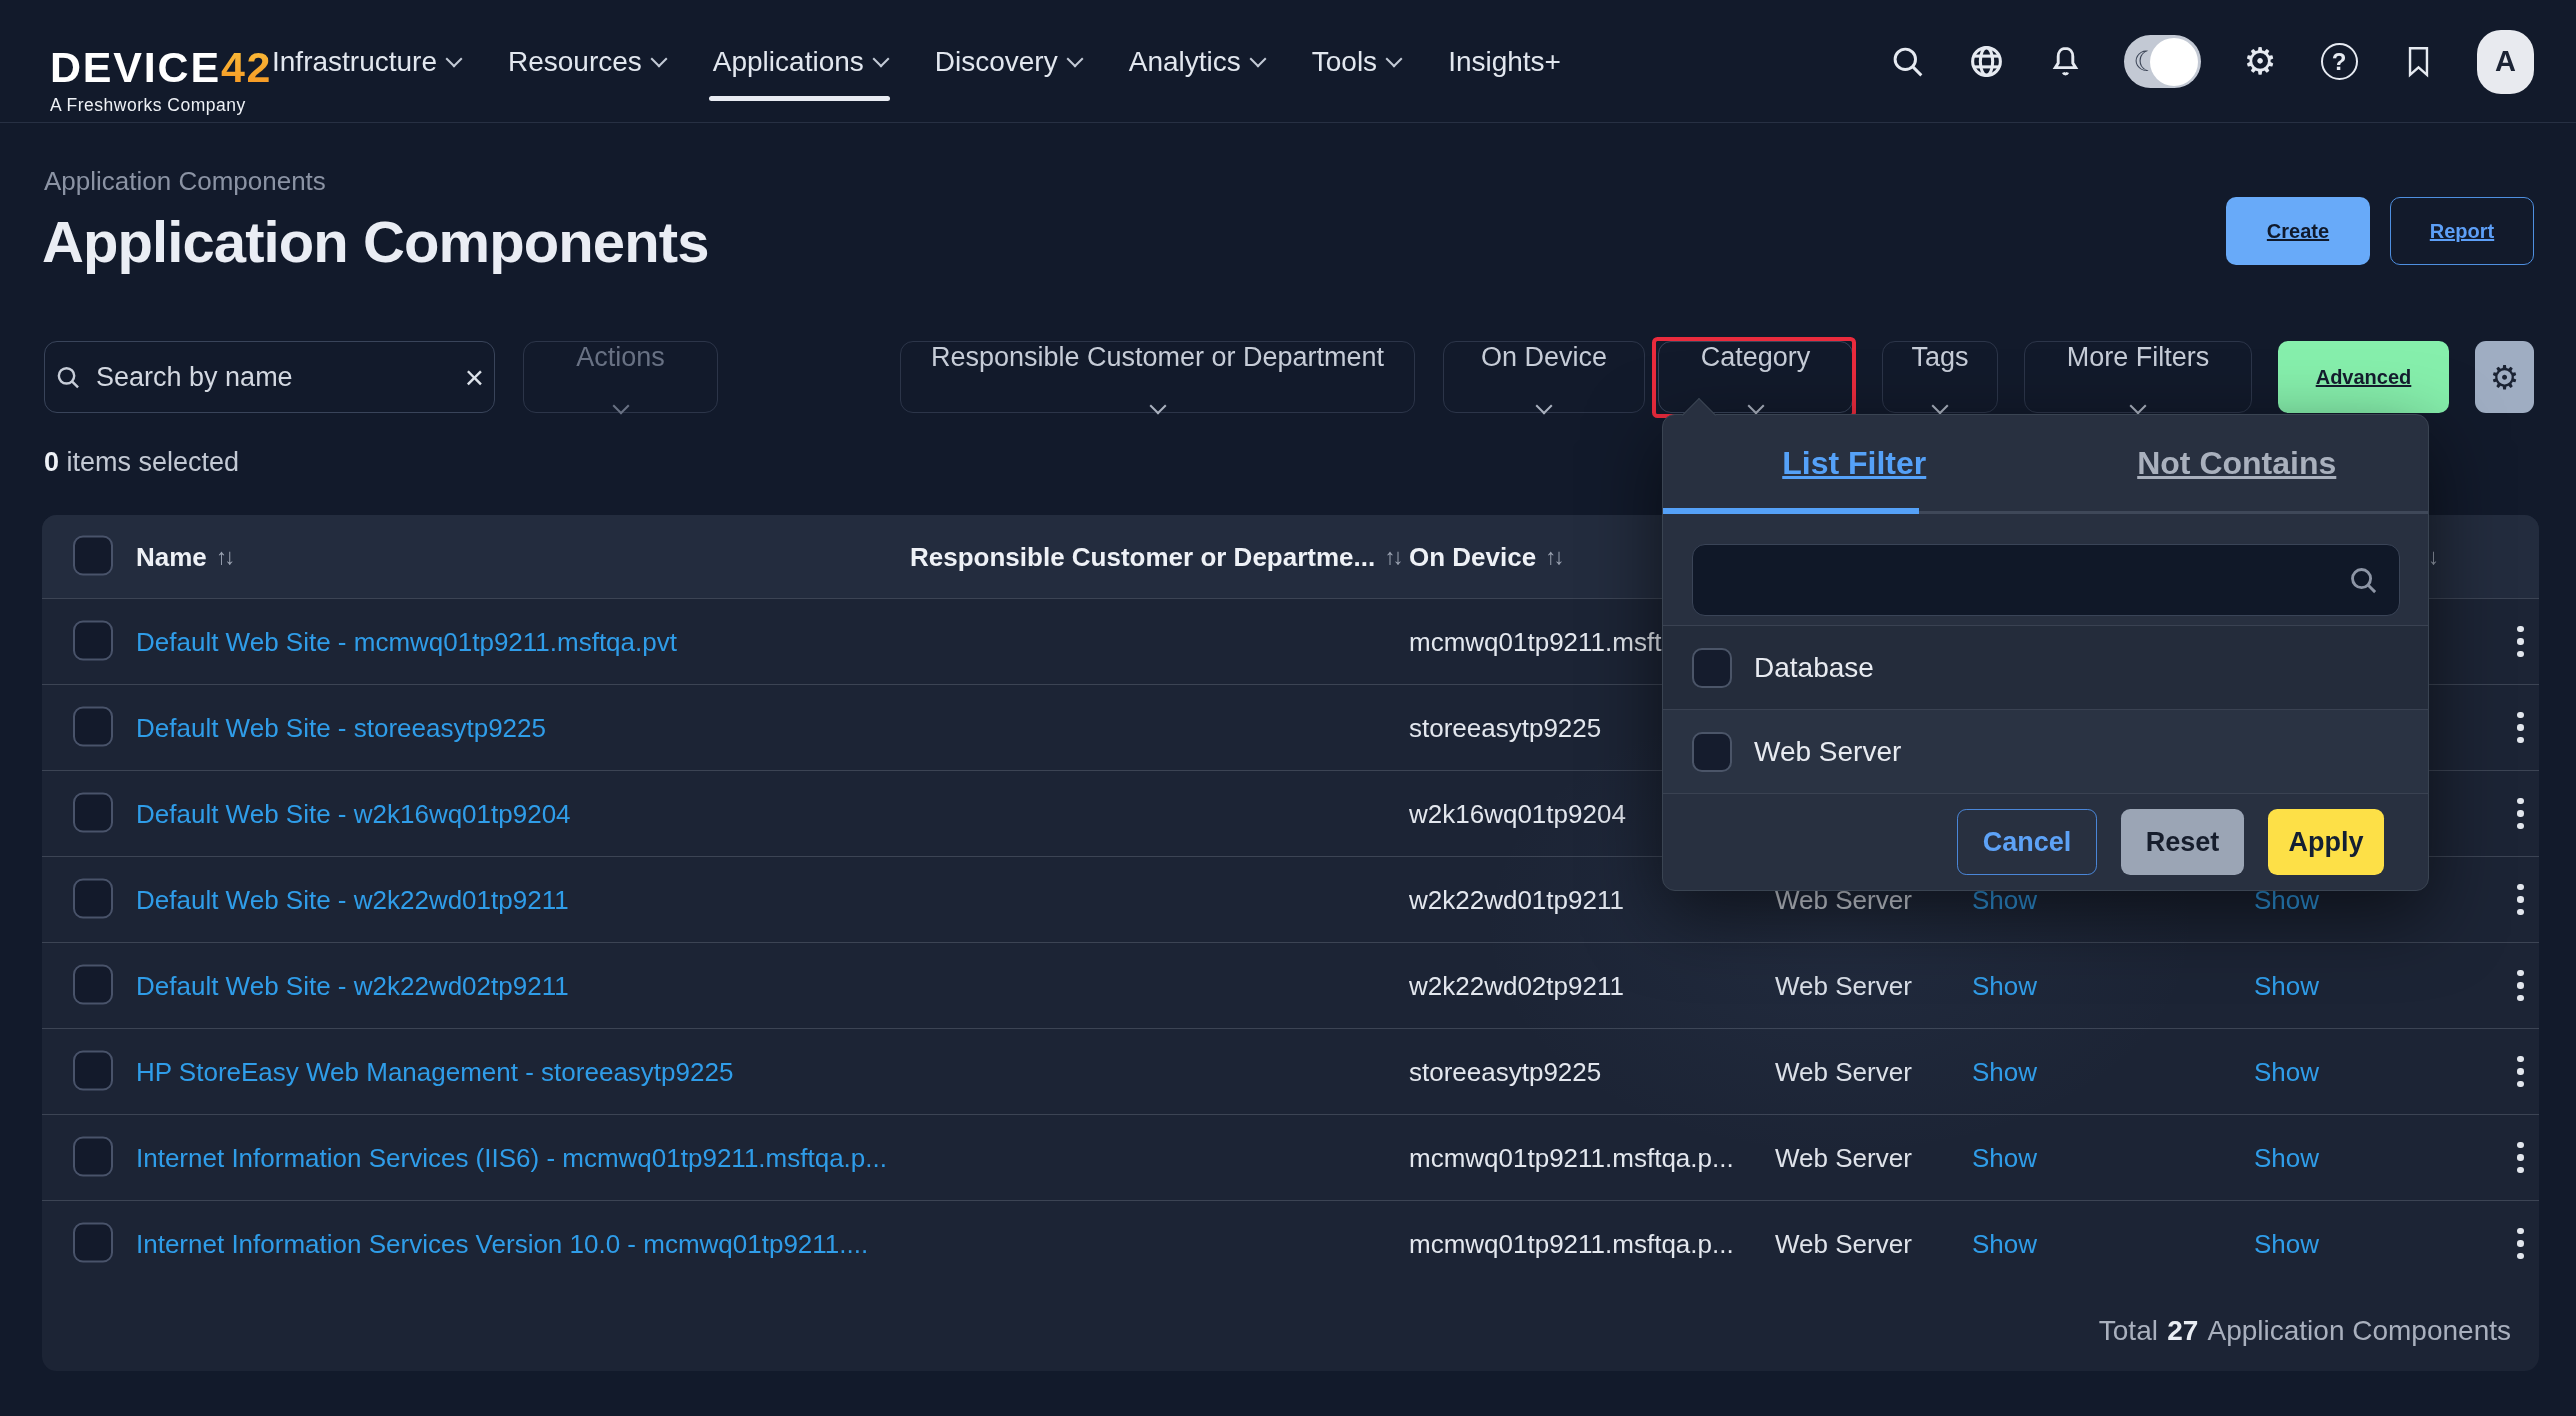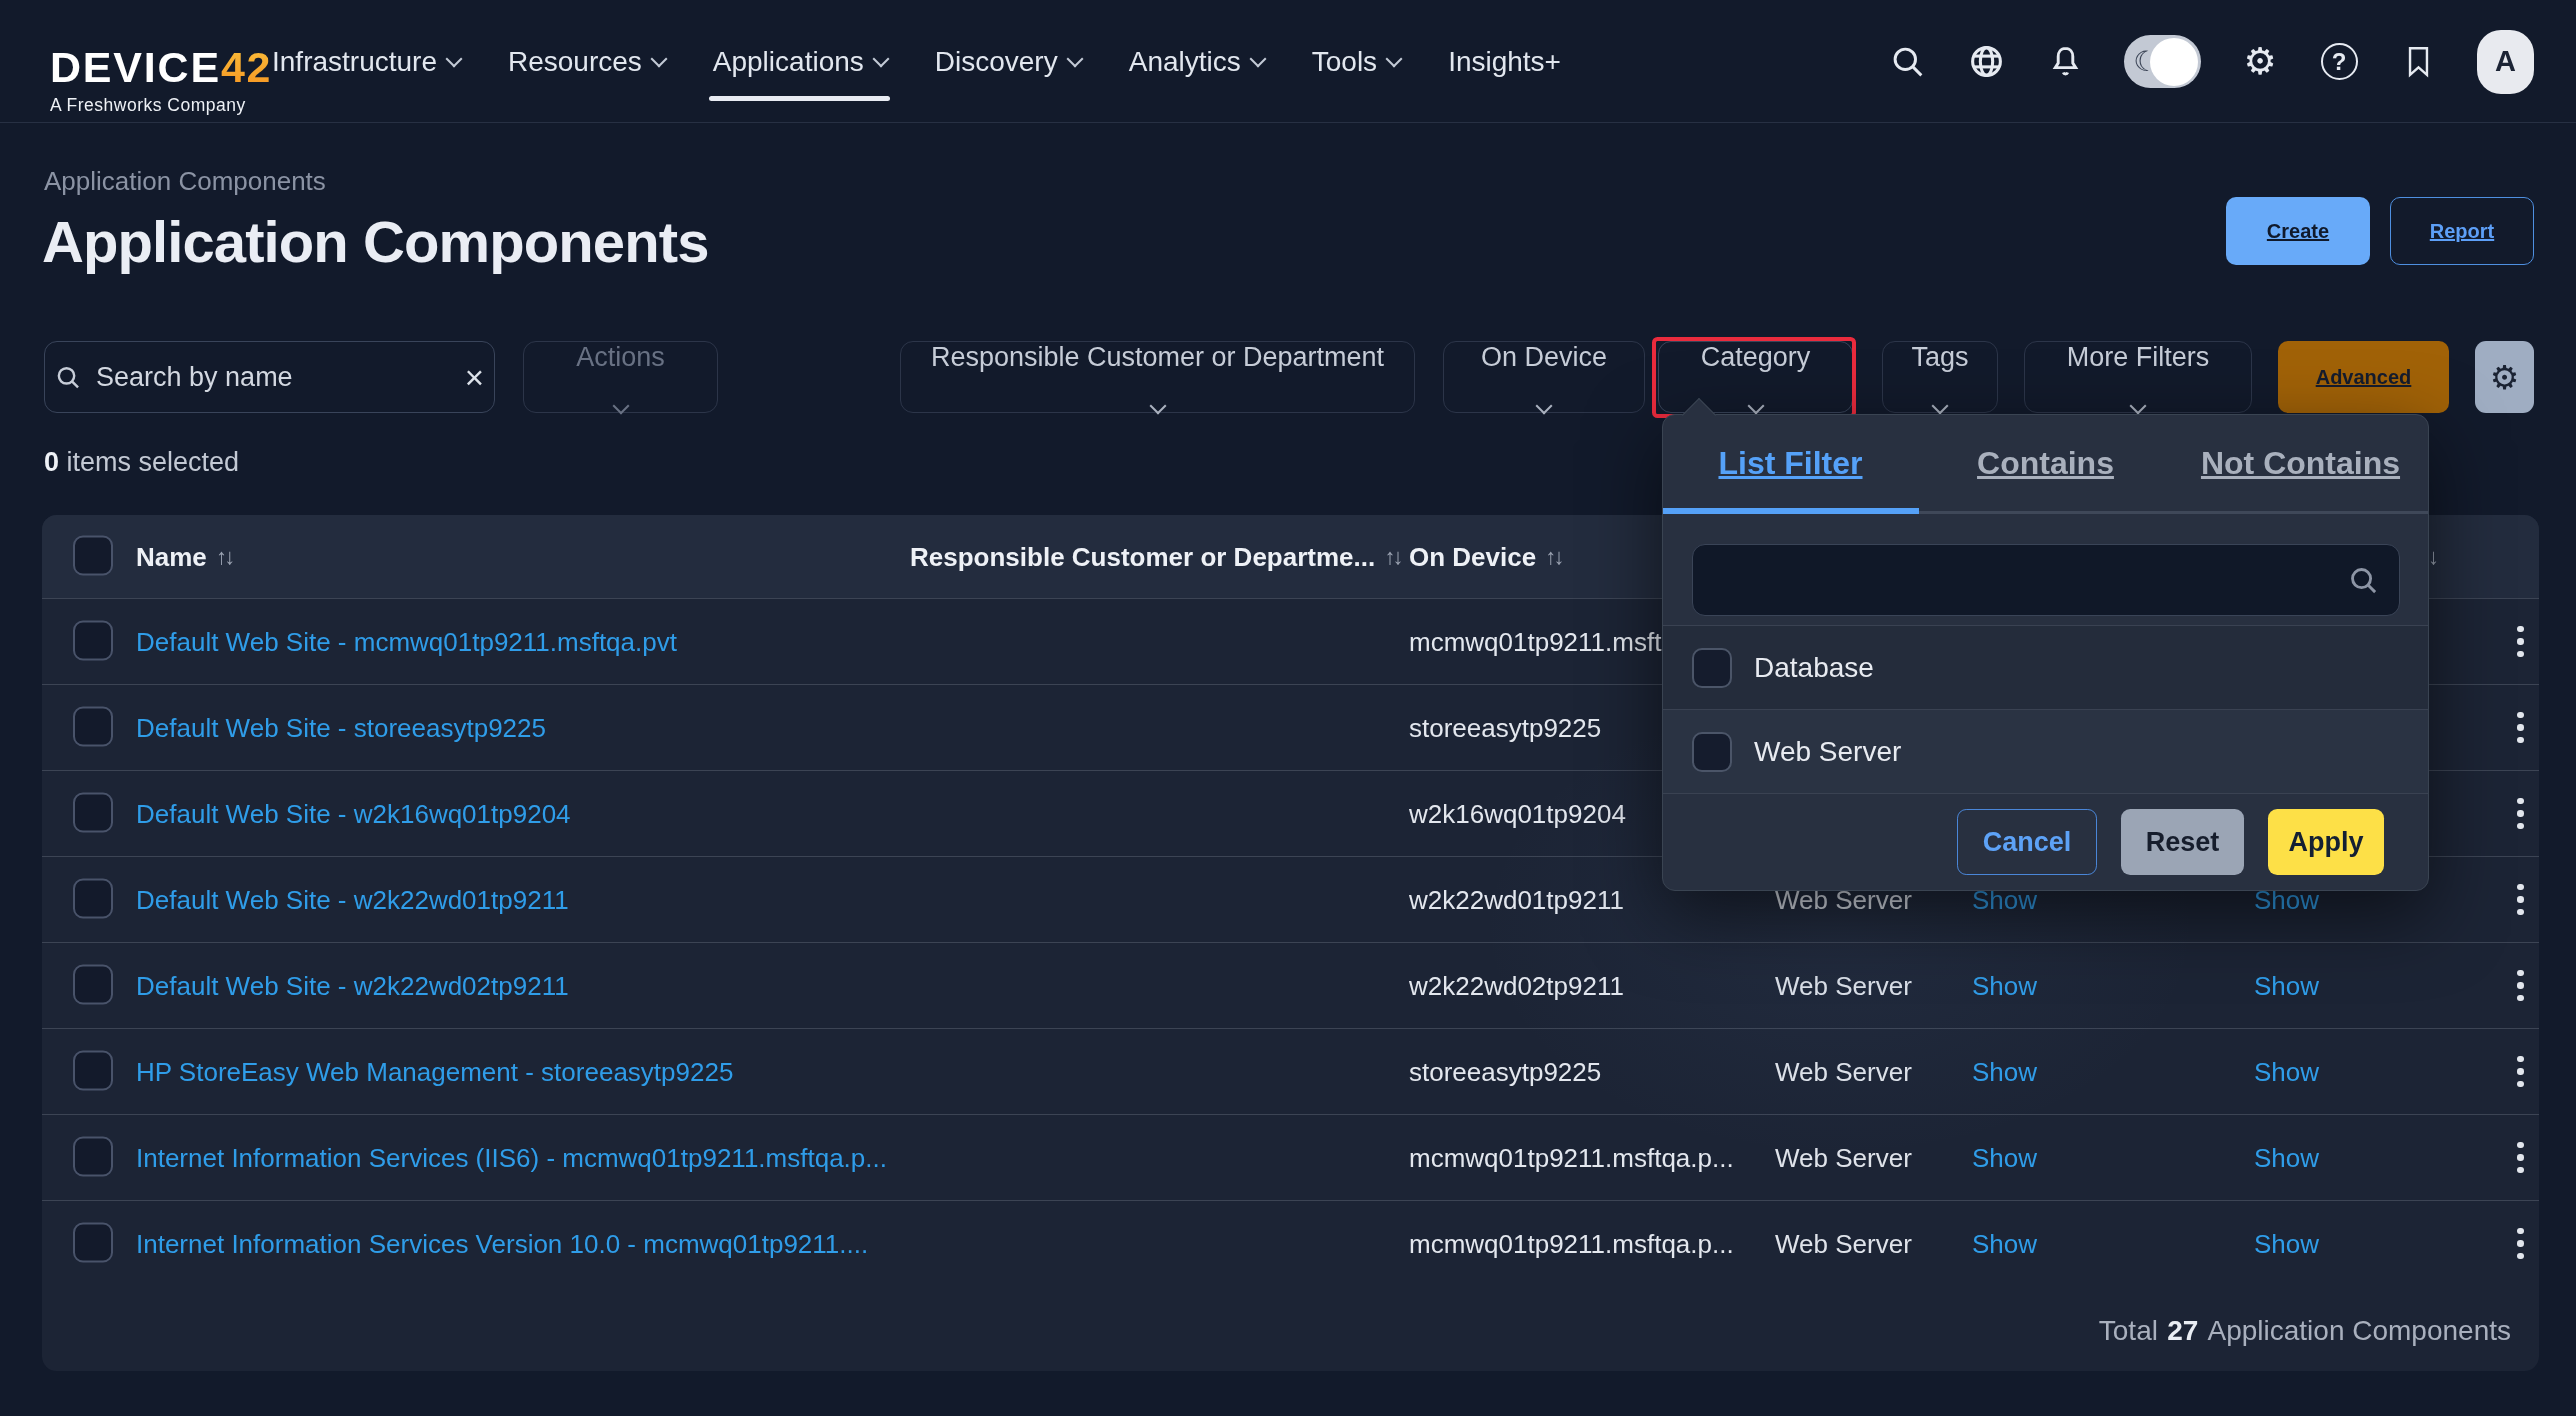--- a/index.html
+++ b/index.html
@@ -55,21 +55,21 @@
                       font-size:27px; color:#e8ecf2; font-family:"Liberation Sans", sans-serif; }
   .search-box input::placeholder { color:#d3d8e1; opacity:1; }
   .clear-x { font-size:33px; color:#dde2ea; cursor:pointer; line-height:1; }
   .fbtn { position:absolute; top:341px; height:72px; border:1.8px solid #2c3549; border-radius:13px;
           display:flex; align-items:center; justify-content:space-between; padding:0 22px;
           font-size:27px; color:#c6ccd7; cursor:pointer;flex-direction:column; }
   .fbtn .chev { border-color:#aab1bf; border-width:2.3px; }
   .fbtn.disabled { color:#687183; }
   .fbtn.disabled .chev { border-color:#687183; }
   .btn-advanced { position:absolute; left:2278px; top:341px; width:171px; height:72px;
-                  background:#a16207; color:#141c2e; }
+                  background:#86efac; color:#141c2e; }
   .btn-gearsq { position:absolute; left:2475px; top:341px; width:59px; height:72px; border-radius:11px;
                 background:#9fadc2; display:flex; align-items:center; justify-content:center; cursor:pointer; }
   .btn-gearsq .gear-glyph { color:#1b2333; font-size:33px; }
   .red-box { position:absolute; left:1652px; top:337px; width:204px; height:81px;
              border:4.6px solid #ea2b3d; border-radius:5.5px; z-index:60; pointer-events:none; }
   .sel-info { position:absolute; left:44px; top:447px; font-size:27px; color:#c3c9d4; }
   .sel-info b { color:#eef1f6; }
   
   .panel { position:absolute; left:42px; top:515px; width:2497px; height:856px;
            background:#1c2435; border-radius:14.7px; }
@@ -409,21 +409,20 @@
       <span>Total</span>
         <b>27</b>
         <span>Application Components</span>
     </div>
   </div>
 
   <div class="popup">
     <div class="caret"></div>
     <div class="tabs">
       <div class="tab active">List Filter</div>
-      <div class="tab">Contains</div>
       <div class="tab">Not Contains</div>
     </div>
     <div class="tab-line"></div>
     <div class="tab-line-active"></div>
     <div class="psearch">
       <input type="text" value="" style="">
       <svg width="31" height="31" viewBox="0 0 24 24">
           <circle cx="10.5" cy="10.5" r="7"></circle>
           <line x1="15.7" y1="15.7" x2="21" y2="21"></line>
         </svg>

